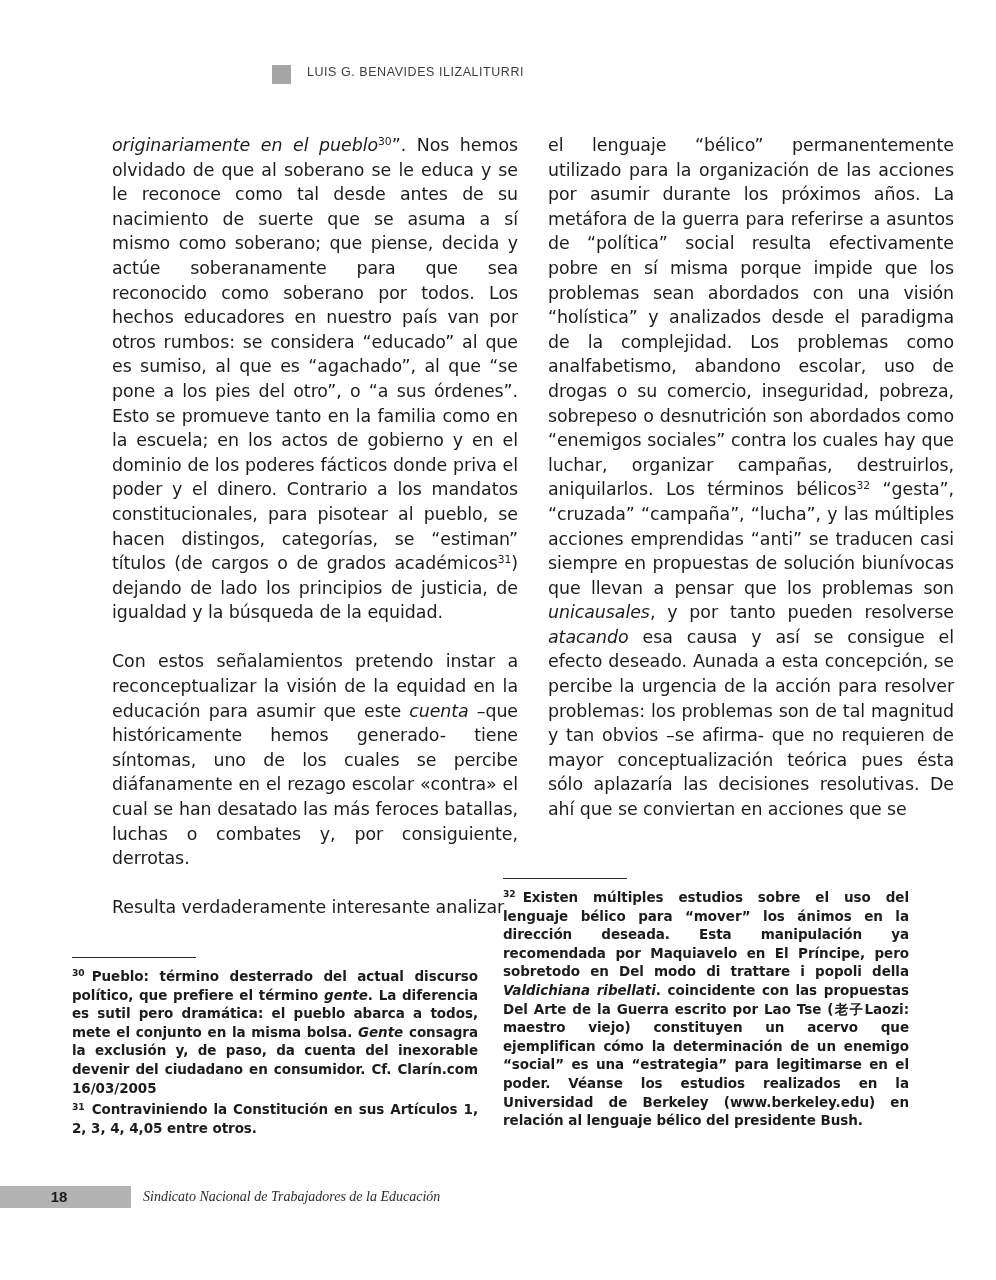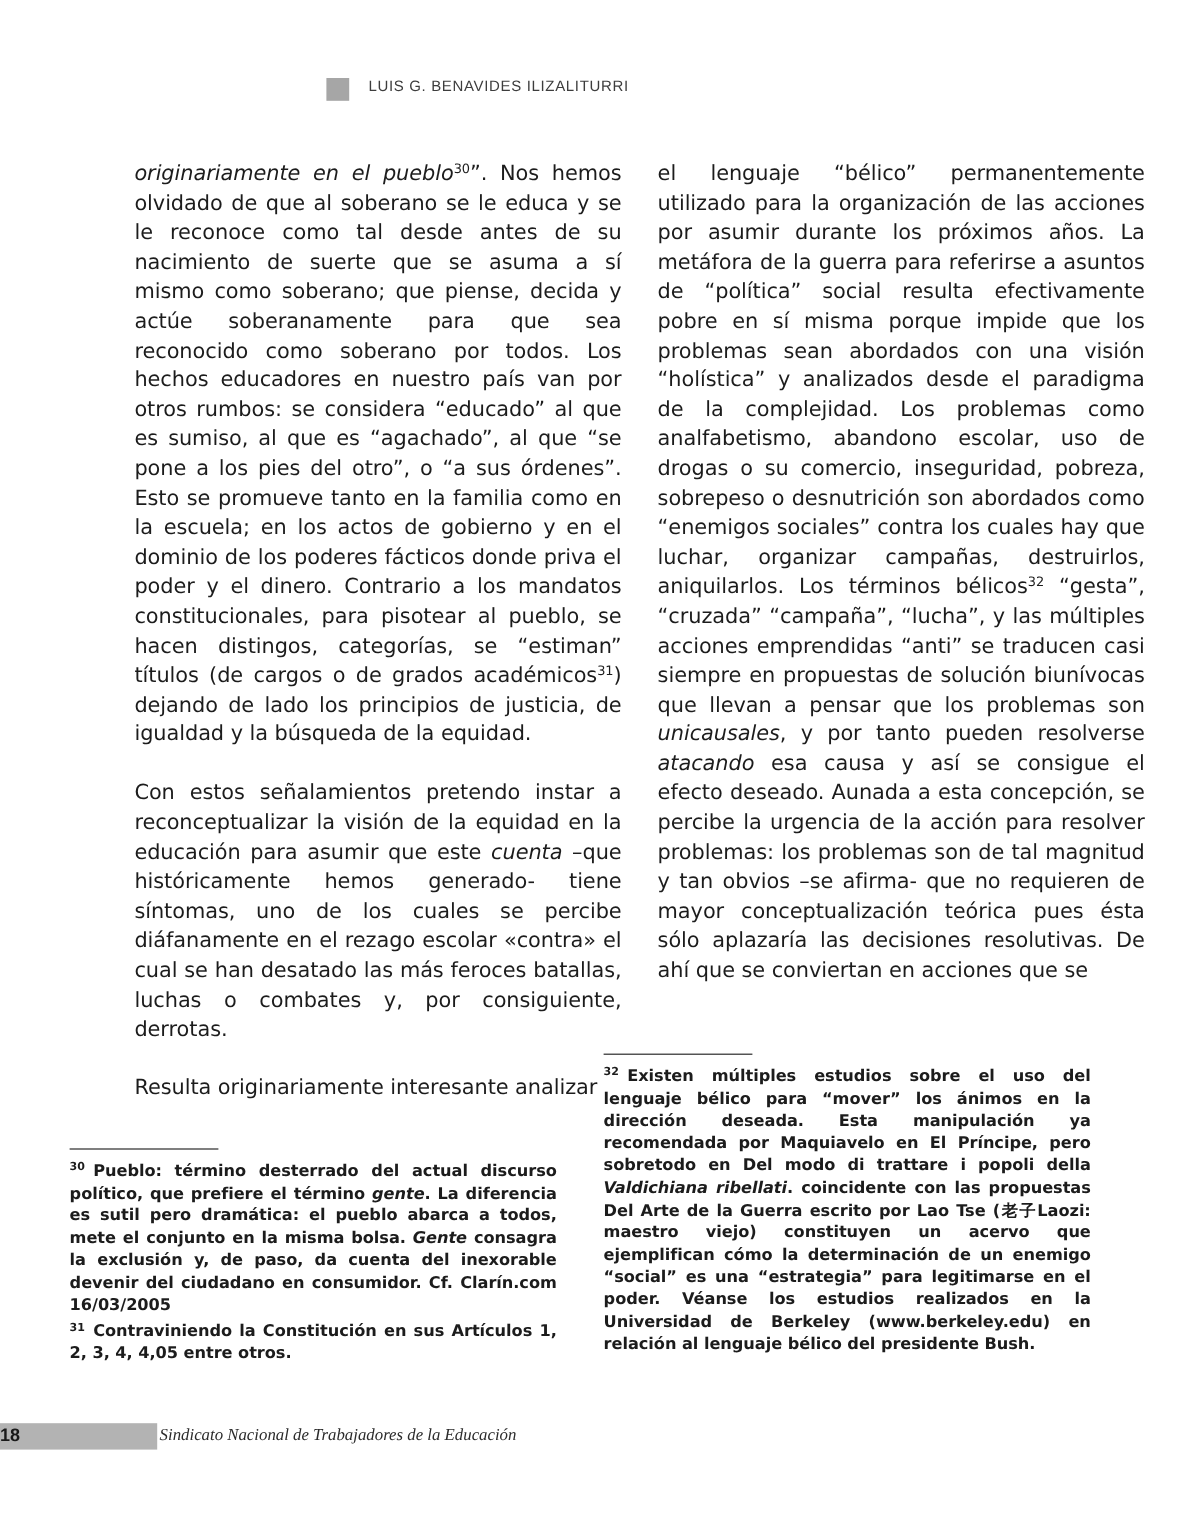--- a/index.html
+++ b/index.html
@@ -70,21 +70,21 @@
 
   i, em { font-style: italic; }
   sup {
     font-size: 0.62em;
     vertical-align: 0.52em;
     line-height: 0;
   }
 
   
   .fn-block { position: absolute; width: 406px; }
-  .fn-left  { left: 58px; top: 957px; }
+  .fn-left  { left: 72px; top: 957px; }
   .fn-right { left: 503px; top: 878px; }
 
   .fn-rule {
     width: 124px;
     height: 0;
     border-top: 1.6px solid #2b2b2b;
     margin: 0 0 9px 0;
   }
   .fn-p {
     font-size: 13.5px;
@@ -119,29 +119,29 @@
     height: 22px;
     background: #b3b3b3;
   }
   .footer-pageno {
     position: absolute;
     left: 0;
     top: 0;
     width: 118px;
     height: 36px;
     line-height: 22px;
-    text-align: left;
+    text-align: center;
     font-family: "Liberation Sans", "DejaVu Sans", sans-serif;
     font-weight: bold;
     font-size: 15px;
     color: #1a1a1a;
   }
   .footer-text {
     position: absolute;
-    left: 133px;
+    left: 143px;
     top: 0;
     height: 22px;
     line-height: 22px;
     font-family: "Liberation Serif", "DejaVu Serif", serif;
     font-style: italic;
     font-size: 14px;
     color: #2b2b2b;
     white-space: nowrap;
   }
 </style>
@@ -151,21 +151,21 @@
 <div class="page">
 
   <div class="runninghead">
     <span class="rh-square"></span>
     <span class="rh-title">LUIS G. BENAVIDES ILIZALITURRI</span>
   </div>
 
   <div class="col col-left">
     <p class="body-p"><i>originariamente en el pueblo</i><sup>30</sup>”.  Nos hemos olvidado de que al soberano se le educa y se le reconoce como tal desde antes de su nacimiento de suerte que se asuma a sí mismo como soberano; que piense, decida y actúe soberanamente para que sea reconocido como soberano por todos.  Los hechos educadores en nuestro país van por otros rumbos: se considera “educado” al que es sumiso, al que es “agachado”, al que “se pone a los pies del otro”, o “a sus órdenes”.  Esto se promueve tanto en la familia como en la escuela; en los actos de gobierno y en el dominio de los poderes fácticos donde priva el poder y el dinero. Contrario a los mandatos constitucionales, para pisotear al pueblo, se hacen distingos, categorías, se “estiman” títulos (de cargos o de grados académicos<sup>31</sup>) dejando de lado los principios de justicia, de igualdad y la búsqueda de la equidad.</p>
     <p class="body-p">Con estos señalamientos pretendo instar a reconceptualizar la visión de la equidad en la educación para asumir que este <i>cuenta</i> –que históricamente hemos generado- tiene síntomas, uno de los cuales se percibe diáfanamente en el rezago escolar «contra» el cual se han desatado las más feroces batallas, luchas o combates y, por consiguiente, derrotas.</p>
-    <p class="body-p tight">Resulta originariamente interesante analizar</p>
+    <p class="body-p tight">Resulta verdaderamente interesante analizar</p>
   </div>
 
   <div class="fn-block fn-left">
     <div class="fn-rule"></div>
     <p class="fn-p">
       <sup class="fn-num">30</sup><span>Pueblo: término desterrado del actual discurso político, que prefiere el término <i>gente</i>. La diferencia es sutil pero dramática: el pueblo abarca a todos, mete el conjunto en la misma bolsa. <i>Gente</i> consagra la exclusión y, de paso, da cuenta del inexorable devenir del ciudadano en consumidor. Cf. Clarín.com 16/03/2005</span>
     </p>
     <p class="fn-p">
       <sup class="fn-num">31</sup><span>Contraviniendo la Constitución en sus Artículos 1, 2, 3, 4, 4,05 entre otros.</span>
     </p>

